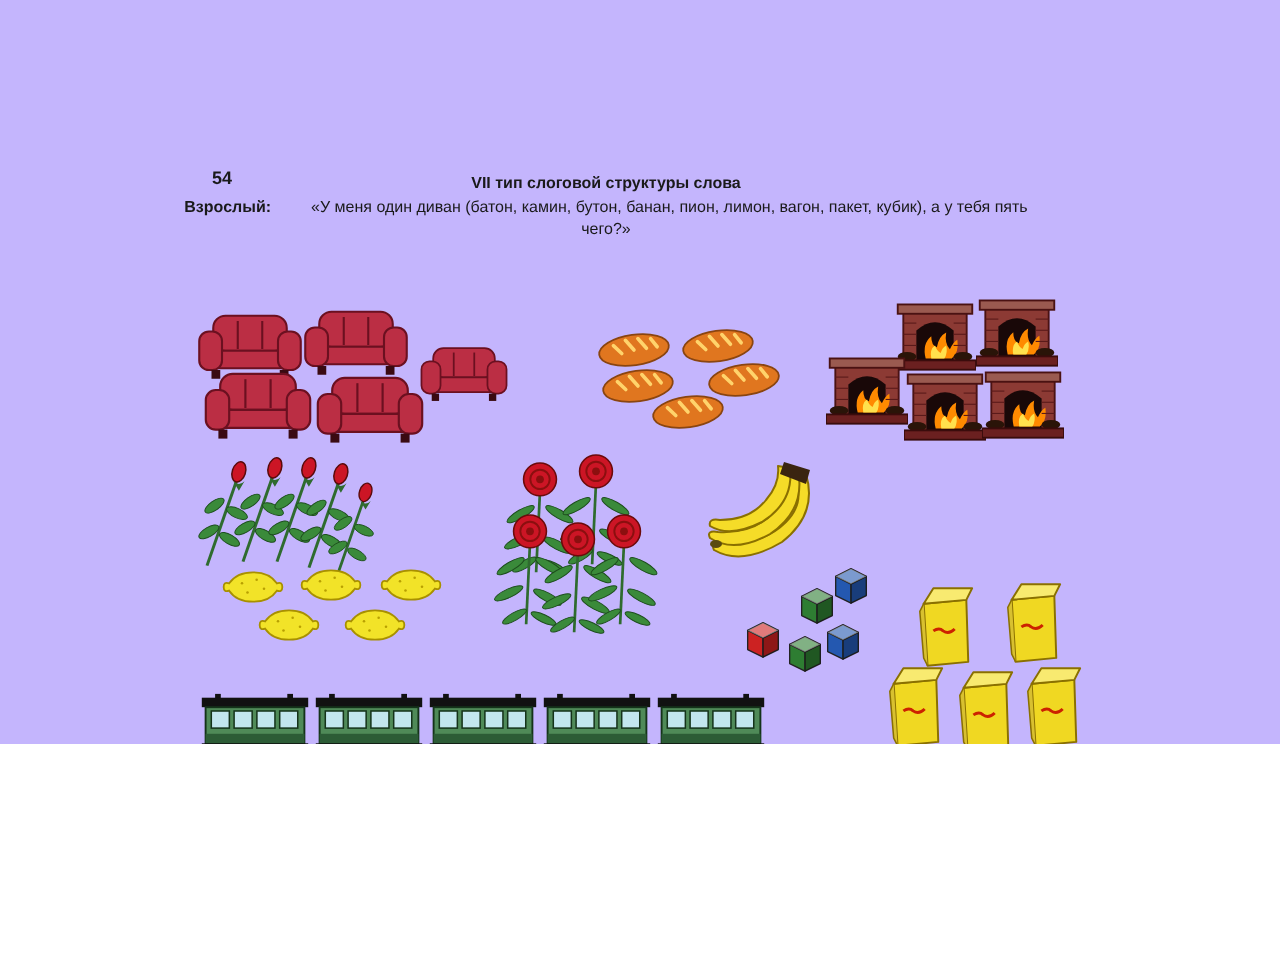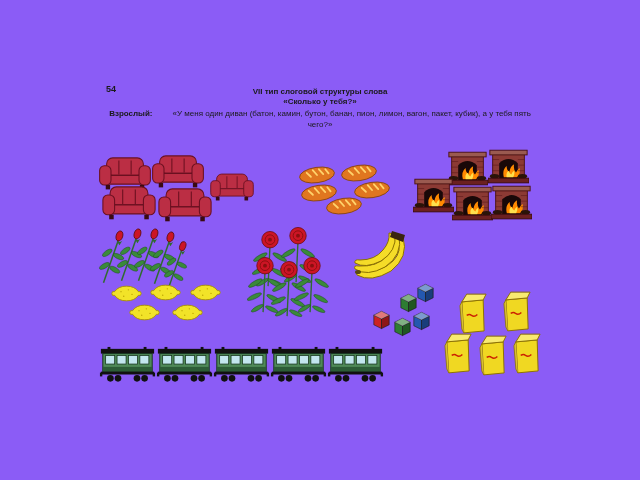--- a/index.html
+++ b/index.html
@@ -2,40 +2,39 @@
 <html style="--sofa: #bb2e44; --bread: #e0761f; --brick: #8c3a34; --fire: #ff8a00; --rose: #cc1525; --lemon: #f2e328; --banana: #f5dc28; --bag: #f0d822; --wagon: #4f8a58; --cube-red: #cc2222; --cube-green: #2e7d32; --cube-blue: #2458b0;"><head>
 <meta charset="utf-8">
 <style>
   :root{
     --sofa:#bb2e44; --bread:#e0761f; --brick:#8c3a34; --fire:#ff8a00;
     --rose:#cc1525; --lemon:#f2e328; --banana:#f5dc28; --bag:#f0d822;
     --wagon:#4f8a58; --cube-red:#cc2222; --cube-green:#2e7d32; --cube-blue:#2458b0;
   }
   html,body{margin:0;padding:0;background:#ffffff;}
   .slide{
-    position:relative; width:640px; height:480px; background:#8b5cf6;
+    position:relative; width:640px; height:372px; background:#c4b5fd;
     font-family:"Liberation Sans", sans-serif; color:#1a1a1a; overflow:hidden;
   }
   .page-number{position:absolute; left:106px; top:84px; font-size:9px; font-weight:700;}
-  .header{position:absolute; left:90px; top:87px; width:460px; text-align:center;}
+  .header{position:absolute; left:73px; top:87px; width:460px; text-align:center;}
   .title-line{font-size:8px; font-weight:700; line-height:10px;}
   .dialogue{font-size:8px; line-height:11px; margin:1px auto 0; width:442px; text-align:center;}
   .speaker{font-weight:700; margin-right:20px;}
   .items-svg{position:absolute; left:0; top:0; width:640px; height:480px;}
 </style>
 </head>
 <body>
 
 <div class="slide">
 
   <div class="page-number">54</div>
 
   <div class="header">
     <div class="title-line">VII тип слоговой структуры слова</div>
-    <div class="title-line">«Сколько у тебя?»</div>
     <div class="dialogue"><span class="speaker">Взрослый:</span><span>«У меня один диван (батон, камин, бутон, банан, пион, лимон, вагон, пакет, кубик), а у тебя пять чего?»</span></div>
   </div>
 
   <svg class="items-svg" viewBox="0 0 640 480" xmlns="http://www.w3.org/2000/svg">
     <defs>
       <symbol id="sym-sofa" viewBox="0 0 60 40">
         <g stroke="#6b1020" stroke-width="1.2" fill="var(--sofa)" stroke-linejoin="round">
           <rect x="9" y="1" width="42" height="20" rx="7"></rect>
           <path d="M9 21 h42 v10 h-42 z"></path>
           <line x1="23" y1="4" x2="23" y2="20"></line>

